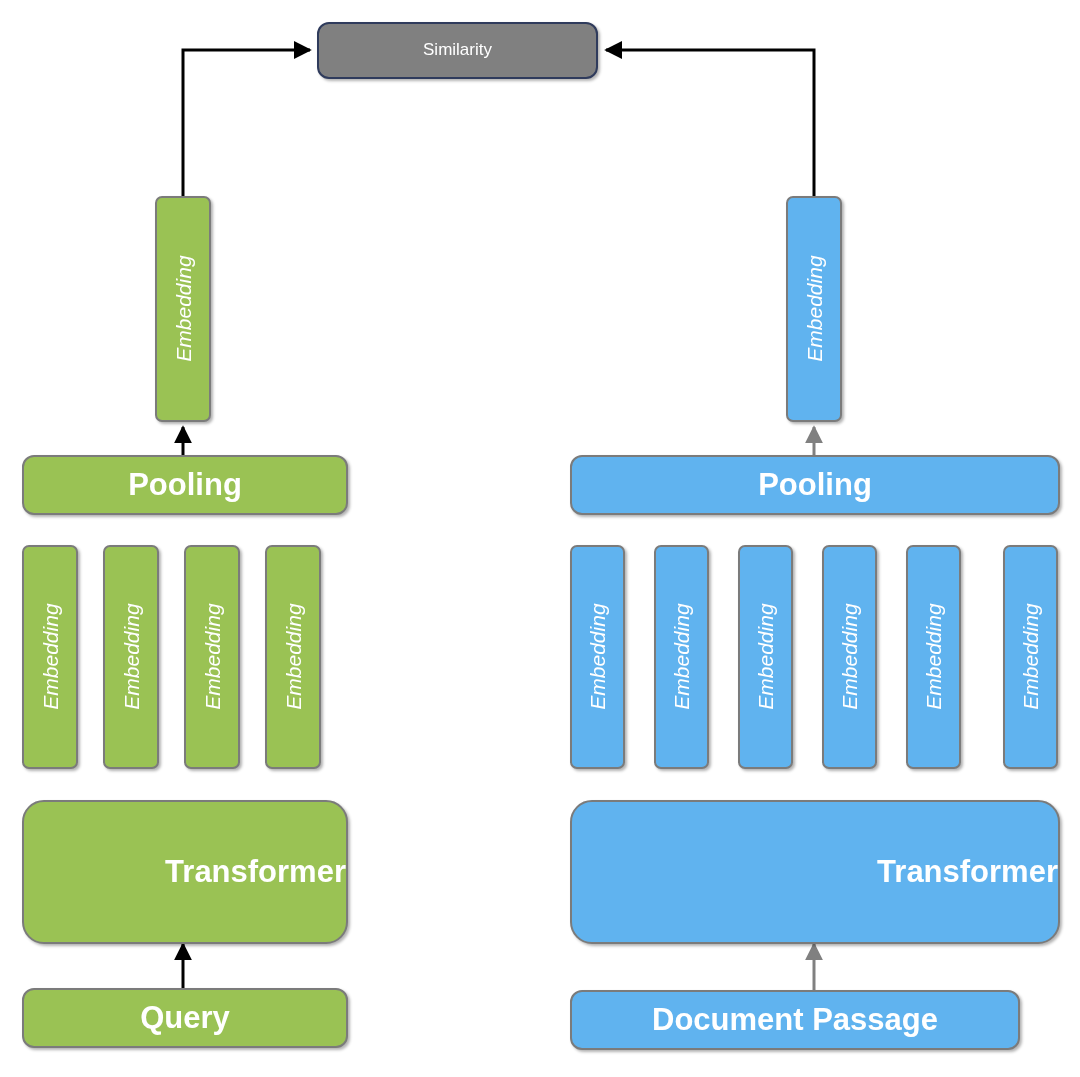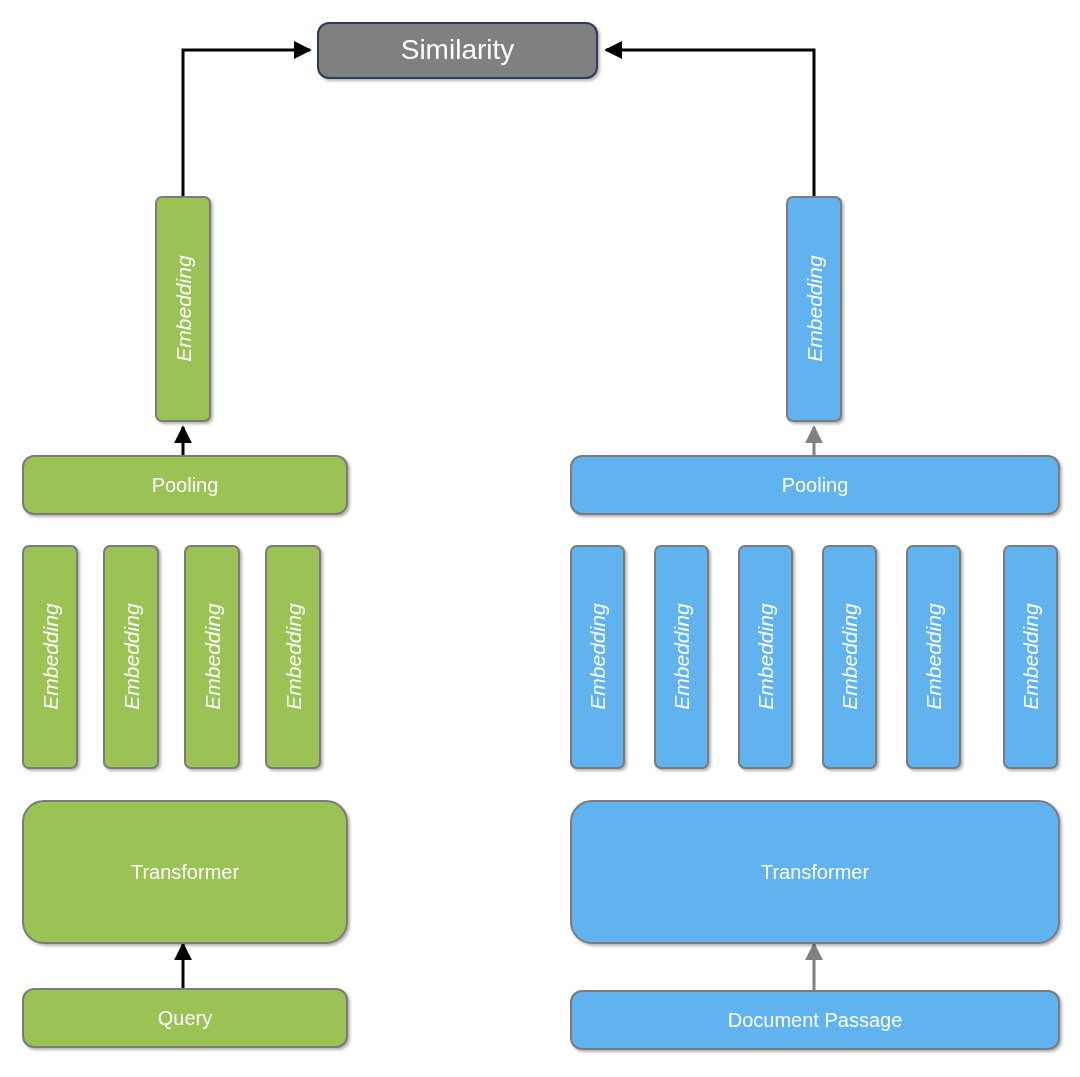--- a/index.html
+++ b/index.html
@@ -39,37 +39,37 @@
   .node .label {
     display: block;
     line-height: 1.1;
     white-space: nowrap;
   }
   
   .n-similarity {
     background: #808080;
     border: 2px solid #2f3b5c;
     border-radius: 12px;
-    font-size: 28px;
+    font-size: 17px;
   }
   
   .n-green {
     background: #9ac254;
     border: 2px solid #7b7b7b;
   }
   
   .n-blue {
     background: #60b3ef;
     border: 2px solid #7b7b7b;
   }
   .r-sm  { border-radius: 7px; }
   .r-md  { border-radius: 12px; }
-  .r-lg  { border-radius: 22px; }
+  .r-lg  { border-radius: 22px; justify-content: flex-end; }
 
-  .txt-lg   { font-size: 20px; }
+  .txt-lg   { font-size: 31px; font-weight: bold; }
 
   
   .n-embed .label {
     font-style: italic;
     font-size: 21px;
     transform: rotate(-90deg);
     transform-origin: center center;
   }
 </style>
 </head>
@@ -169,17 +169,17 @@
     <span class="label">Embedding</span>
   </div>
   <div class="node n-blue n-embed r-sm" style="left:1003px; top:545px; width:55px; height:224px;">
     <span class="label">Embedding</span>
   </div>
 
   <div class="node n-blue r-lg txt-lg" style="left:570px; top:800px; width:490px; height:144px;">
     <span class="label">Transformer</span>
   </div>
 
-  <div class="node n-blue r-md txt-lg" style="left:570px; top:990px; width:490px; height:60px;">
+  <div class="node n-blue r-md txt-lg" style="left:570px; top:990px; width:450px; height:60px;">
     <span class="label">Document Passage</span>
   </div>
 
 </div>
 
 </body></html>

